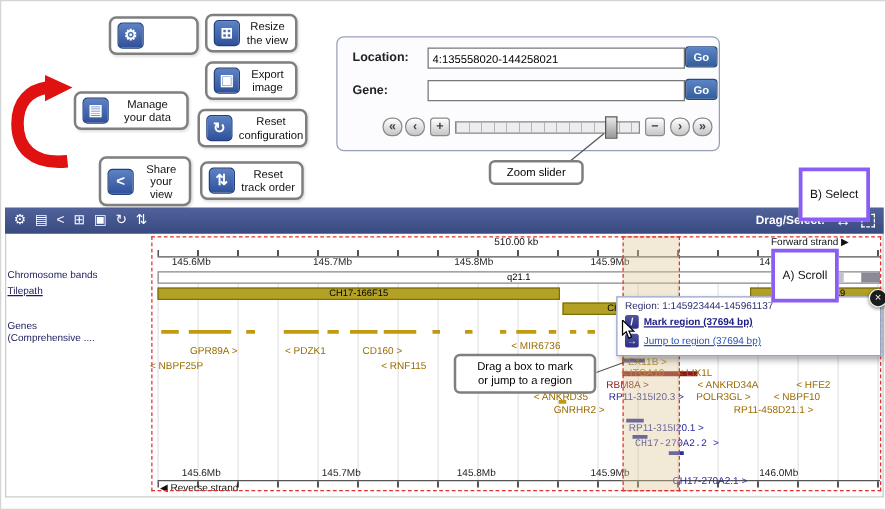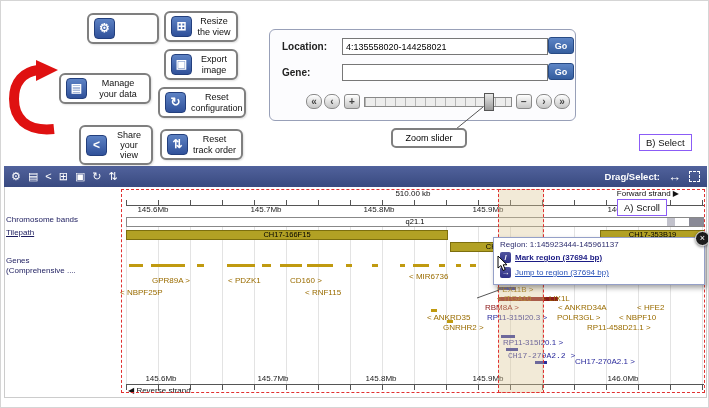--- a/index.html
+++ b/index.html
@@ -43,22 +43,22 @@
   #slider-track{position:absolute;left:94px;top:67px;width:146px;height:8px;border:1px solid #888;
           background:#ededed repeating-linear-gradient(90deg,#b5b5b5 0 1px,transparent 1px 10px);}
   #slider-handle{position:absolute;left:214px;top:63px;width:8px;height:16px;
           background:linear-gradient(#e8e8e8,#9a9a9a);border:1px solid #555;z-index:2;}
   #nav-zout{left:246px;top:64px;} #nav-next{left:266px;top:64px;} #nav-last{left:284px;top:64px;}
 
   #zoom-callout{left:390px;top:127px;width:72px;padding:3px 0;text-align:center;font-size:9px;
           background:#fff;border:2px solid #7f7f7f;border-radius:5px;z-index:20;}
   #zoom-pointer{left:450px;top:104px;z-index:19;}
 
-  .rednote{position:absolute;background:#fff;border:1px solid #8b5cf6;font-size:9.5px;color:#111;
-           padding:2px 6px;z-index:30;white-space:nowrap;}
+  .rednote{position:absolute;background:#fff;border:3px solid #8b5cf6;font-size:9.5px;color:#111;
+           padding:13px 6px;z-index:30;white-space:nowrap;}
   #select-note{left:638px;top:133px;} #scroll-note{left:616px;top:198px;}
 
   
   #toolbar{left:3px;top:165px;width:703px;height:21px;background:linear-gradient(#51629c,#394a80);
            display:flex;align-items:center;padding:0 7px;gap:7px;z-index:15;box-sizing:border-box;}
   #toolbar-icons{display:flex;align-items:center;gap:7px;}
   .tbicon{color:#fff;font-size:11px;line-height:1;}
   #drag-select-wrap{margin-left:auto;display:flex;align-items:center;gap:8px;color:#fff;
            font-weight:bold;font-size:9.5px;}
   #scroll-arrows{font-size:13px;}
@@ -234,20 +234,22 @@
     <div class="pp-row" id="pp-row2">
       <span class="pp-icon">→</span>
       <span id="pp-jump">Jump to region (37694 bp)</span>
     </div>
     <div id="pp-close">×</div>
   </div>
   <svg class="abs" id="cursor" width="12" height="16" viewBox="0 0 12 16">
     <polygon points="1,0 1,12 4,9.5 6,14.5 8.2,13.5 6.2,8.8 10,8.8" fill="#fff" stroke="#000" stroke-width="1"></polygon>
   </svg>
 
+  <div class="abs" id="drag-callout">Drag a box to mark
+or jump to a region</div>
   <svg class="abs" id="drag-pointer" width="24" height="14">
     <line x1="0" y1="11" x2="22" y2="3" stroke="#555" stroke-width="1"></line>
   </svg>
 
 <div class="gridline" style="left: 125px;"></div>
     <div class="gridline" style="left: 157px;"></div>
     <div class="gridline" style="left: 189px;"></div>
     <div class="gridline" style="left: 221px;"></div>
     <div class="gridline" style="left: 253px;"></div>
     <div class="gridline" style="left: 285px;"></div>
@@ -311,14 +313,14 @@
     <div class="gl g-gold" style="left: 557px; top: 302px;">&lt; ANKRD34A</div>
     <div class="gl g-gold" style="left: 636px; top: 302px;">&lt; HFE2</div>
     <div class="gl g-gold" style="left: 426px; top: 312px;">&lt; ANKRD35</div>
     <div class="gl g-blue" style="left: 486px; top: 312px;">RP11-315I20.3 &gt;</div>
     <div class="gl g-gold" style="left: 556px; top: 312px;">POLR3GL &gt;</div>
     <div class="gl g-gold" style="left: 618px; top: 312px;">&lt; NBPF10</div>
     <div class="gl g-gold" style="left: 442px; top: 322px;">GNRHR2 &gt;</div>
     <div class="gl g-gold" style="left: 586px; top: 322px;">RP11-458D21.1 &gt;</div>
     <div class="gl g-blue" style="left: 502px; top: 337px;">RP11-315I20.1 &gt;</div>
     <div class="gl g-blue" style="left: 507px; top: 350px; font-family: Liberation Mono, monospace;">CH17-270A2.2 &gt;</div>
-    <div class="gl g-blue" style="left: 537px; top: 356px; margin-left: 37px;">CH17-270A2.1 &gt;</div>
+    <div class="gl g-blue" style="left: 537px; top: 379px;">CH17-270A2.1 &gt;</div>
   </div>
 
 </body></html>

